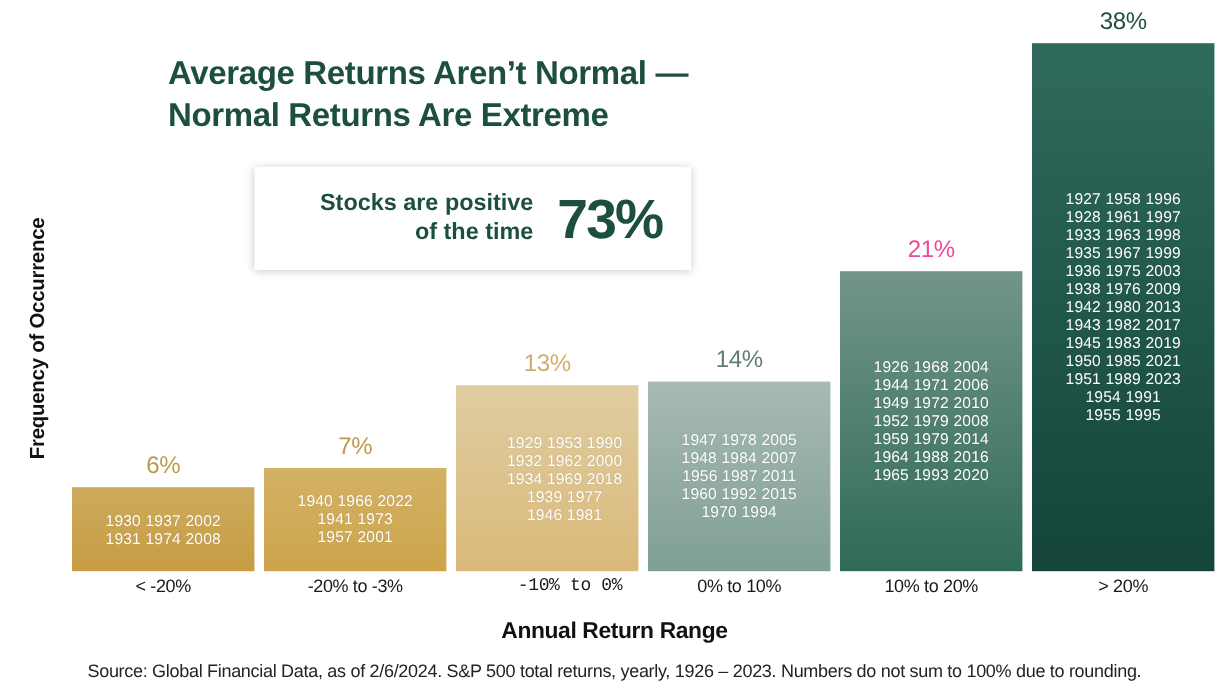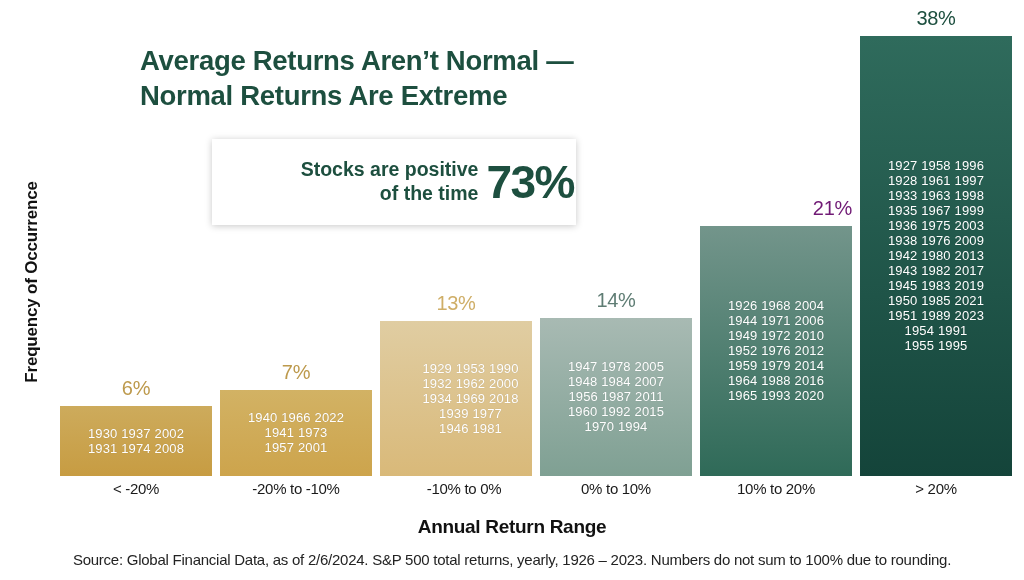--- a/index.html
+++ b/index.html
@@ -57,21 +57,22 @@
     left: 212px;
     top: 139px;
     width: 364px;
     height: 86px;
     background: #ffffff;
     box-shadow: 0 1px 7px rgba(0,0,0,0.22);
     display: flex;
     align-items: center;
     justify-content: flex-end;
     box-sizing: border-box;
-    padding-right: 2px;
+    padding-right: 24px;
+    gap: 12px;
   }
   #callout-text {
     text-align: right;
     font-size: 19.5px;
     font-weight: bold;
     color: #1d4f3f;
     line-height: 1.22;
     margin-right: 8px;
   }
   #callout-text span { display: block; }
@@ -221,26 +222,26 @@
           <div class="year-row">1960 1992 2015</div>
           <div class="year-row">1970 1994</div>
         </div>
         <div class="bar-value" style="color: rgb(95, 125, 116); bottom: 164px;">14%</div>
       </div>
       <div class="bar-group" style="left: 656px;">
         <div class="bar" style="height: 250px; background: linear-gradient(rgb(115, 149, 139), rgb(47, 106, 88));">
           <div class="year-row">1926 1968 2004</div>
           <div class="year-row">1944 1971 2006</div>
           <div class="year-row">1949 1972 2010</div>
-          <div class="year-row">1952 1976 2012</div>
+          <div class="year-row">1952 1979 2008</div>
           <div class="year-row">1959 1979 2014</div>
           <div class="year-row">1964 1988 2016</div>
           <div class="year-row">1965 1993 2020</div>
         </div>
-        <div class="bar-value" style="color: #701a75; bottom: 256px; text-align: right;">21%</div>
+        <div class="bar-value" style="color: #ec4899; bottom: 256px;">21%</div>
       </div>
       <div class="bar-group" style="left: 816px;">
         <div class="bar" style="height: 440px; background: linear-gradient(rgb(47, 107, 92), rgb(20, 68, 58));">
           <div class="year-row">1927 1958 1996</div>
           <div class="year-row">1928 1961 1997</div>
           <div class="year-row">1933 1963 1998</div>
           <div class="year-row">1935 1967 1999</div>
           <div class="year-row">1936 1975 2003</div>
           <div class="year-row">1938 1976 2009</div>
           <div class="year-row">1942 1980 2013</div>
@@ -250,22 +251,22 @@
           <div class="year-row">1951 1989 2023</div>
           <div class="year-row">1954 1991</div>
           <div class="year-row">1955 1995</div>
         </div>
         <div class="bar-value" style="color: rgb(29, 79, 63); bottom: 446px;">38%</div>
       </div>
     </div>
 
   <div id="x-axis-labels">
       <div class="x-tick" style="left: 16px;">&lt; -20%</div>
-      <div class="x-tick" style="left: 176px;">-20% to -10%</div>
-      <div class="x-tick" style="left: 344px;">-10% to 0%</div>
+      <div class="x-tick" style="left: 176px;">-20% to -3%</div>
+      <div class="x-tick" style="left: 355px; font-family: Liberation Mono, monospace;">-10% to 0%</div>
       <div class="x-tick" style="left: 496px;">0% to 10%</div>
       <div class="x-tick" style="left: 656px;">10% to 20%</div>
       <div class="x-tick" style="left: 816px;">&gt; 20%</div>
     </div>
 
   <div id="x-axis-title">Annual Return Range</div>
 
   <div id="source-note">Source: Global Financial Data, as of 2/6/2024. S&amp;P 500 total returns, yearly, 1926 – 2023. Numbers do not sum to 100% due to rounding.</div>
 
 </div>

